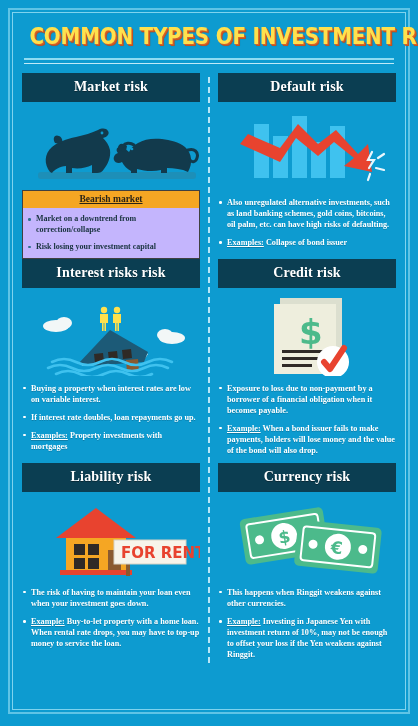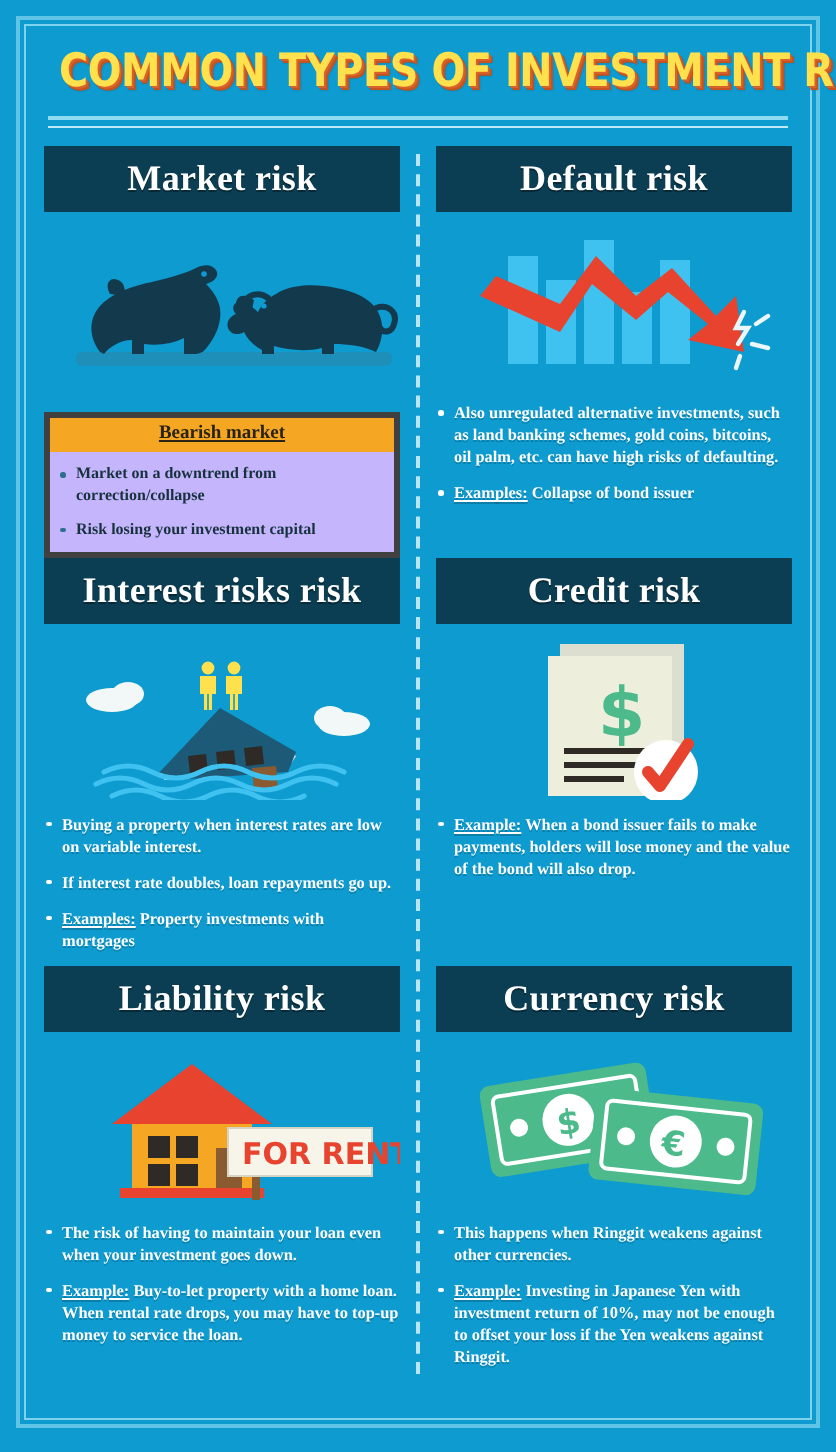--- a/index.html
+++ b/index.html
@@ -67,21 +67,21 @@
   }
   .cell.left{padding-right:9px;}
   .cell.right{padding-left:9px;}
 
   .card-head{
     background:#0b3e52;
     color:#ffffff;
     text-align:center;
     font-family:"Liberation Serif", serif;
     font-weight:bold;
-    font-size:18px;
+    font-size:14px;
     line-height:1;
     padding:7px 2px 8px 2px;
     letter-spacing:.2px;
     text-shadow:0 1px 0 rgba(0,0,0,.35);
   }
 
   .art{
     height:88px;
     position:relative;
     overflow:hidden;
@@ -103,22 +103,22 @@
     text-shadow:0 1px 0 rgba(0,0,0,.18);
   }
   ul.bullets li:before{
     content:"";position:absolute;left:1px;top:4px;
     width:2.5px;height:2.5px;background:#ffffff;border-radius:50%;
   }
   .ex{ text-decoration:underline; }
 
   
   .bearish{
-    border:3px solid #404040;
-    margin-top:12px;
+    border:1px solid #404040;
+    margin-top:0;
   }
   .bearish-head{
     background:#f5a623;
     color:#2a2416;
     text-align:center;
     font-weight:bold;
     font-size:9.5px;
     padding:3px 0 4px 0;
     font-family:"Liberation Serif", serif;
     text-decoration:underline;
@@ -274,20 +274,21 @@
               <rect x="64" y="62" width="46" height="3"></rect>
               <rect x="64" y="69" width="46" height="3"></rect>
               <rect x="64" y="76" width="30" height="3"></rect>
             </g>
             <circle cx="115" cy="74" r="16" fill="#ffffff"></circle>
             <path d="M106 74 l6 7 l14 -21" stroke="#e8432f" stroke-width="6" fill="none" stroke-linecap="round" stroke-linejoin="round"></path>
           </svg>
         </div>
         <div class="pad"></div>
         <ul class="bullets">
+          <li><span class="ex"></span><span>Exposure to loss due to non-payment by a borrower of a financial obligation when it becomes payable.</span></li>
           <li><span class="ex">Example:</span> <span>When a bond issuer fails to make payments, holders will lose money and the value of the bond will also drop.</span></li>
         </ul>
       </div>
 
       <div class="cell left">
         <div class="card-head">Liability risk</div>
         <div class="art">
           <svg viewBox="0 0 190 88" width="190" height="88">
             <path d="M34 46 L74 16 L114 46 Z" fill="#e8432f"></path>
             <rect x="44" y="46" width="60" height="32" fill="#f5a623"></rect>

